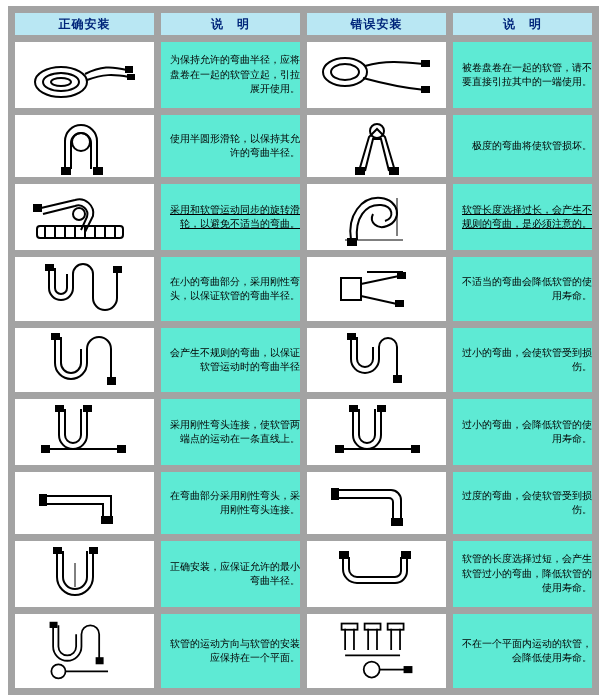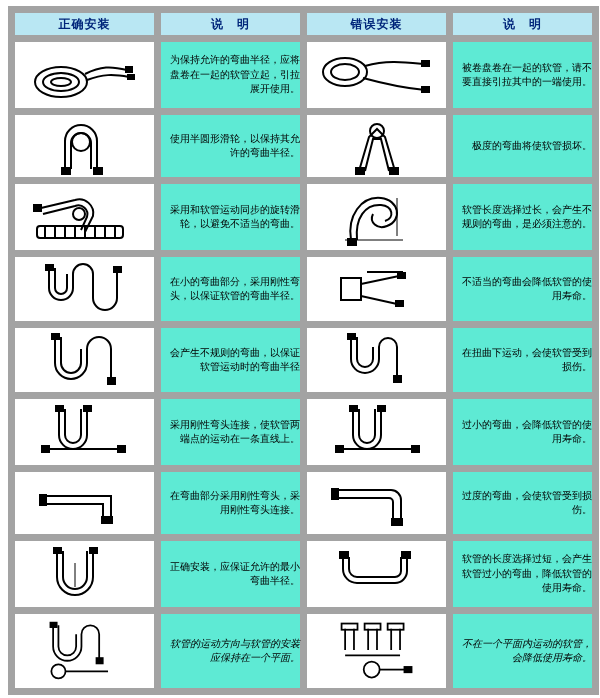--- a/index.html
+++ b/index.html
@@ -65,27 +65,27 @@
   }
   .fig {
     width: 140px;
     height: 62px;
     display: block;
     margin: 0 auto;
   }
   
   tr.r1 td { height: 66px; }
   tr.r2 td { height: 62px; }
-  tr.r3 td { height: 66px; }
+  tr.r3 td { height: 66px; text-decoration: underline; }
   tr.r4 td { height: 64px; }
   tr.r5 td { height: 64px; }
   tr.r6 td { height: 66px; }
   tr.r7 td { height: 62px; }
   tr.r8 td { height: 66px; }
-  tr.r9 td { height: 74px; font-style: italic; }
+  tr.r9 td { height: 74px; }
 </style>
 </head>
 <body>
 
 <div class="page">
 
 
   <table class="guide">
     <colgroup>
       <col class="img">
@@ -252,21 +252,21 @@
             <g fill="none" stroke="#000" stroke-width="2">
               <path d="M44 8 L44 30 A14 14 0 0 0 72 30 L72 18 A9 9 0 0 1 90 18 L90 46"></path>
               <path d="M50 8 L50 30 A8 8 0 0 0 66 30 L66 18"></path>
             </g>
             <g fill="#000">
               <rect x="40" y="4" width="9" height="7"></rect>
               <rect x="86" y="46" width="9" height="8"></rect>
             </g>
           </svg>
         </td>
-        <td class="txtcell">在扭曲下运动，会使软管受到损伤。</td>
+        <td class="txtcell">过小的弯曲，会使软管受到损伤。</td>
       </tr>
 
       <tr class="r6">
         <td class="imgcell">
           <svg class="fig" viewBox="0 0 140 62">
             <g fill="none" stroke="#000" stroke-width="2">
               <path d="M44 8 L44 34 A14 14 0 0 0 72 34 L72 8"></path>
               <path d="M50 8 L50 34 A8 8 0 0 0 66 34 L66 8"></path>
               <path d="M30 48 L106 48"></path>
             </g>

